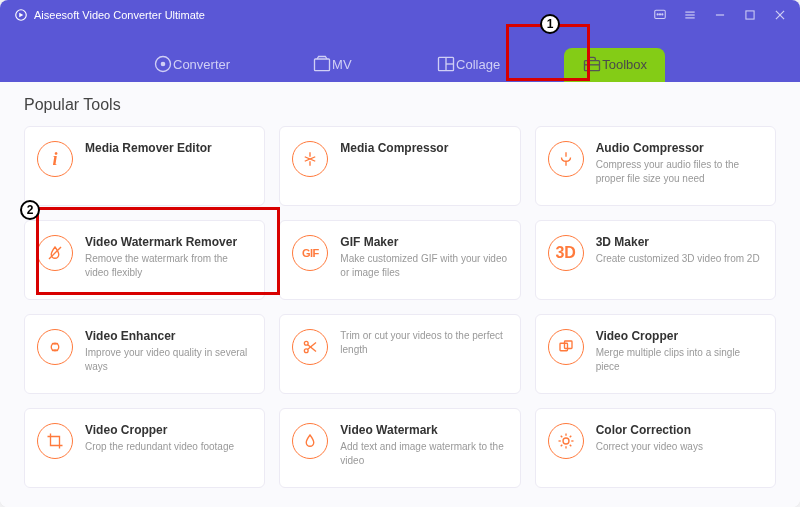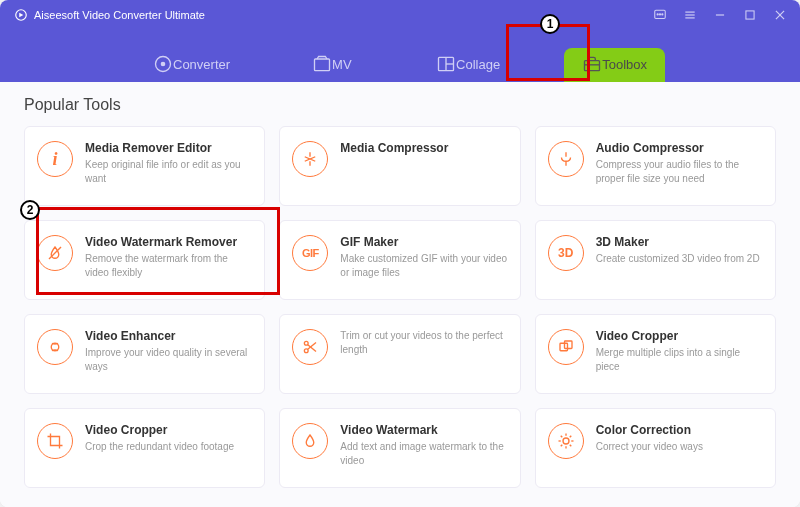--- a/index.html
+++ b/index.html
@@ -259,21 +259,20 @@
   <div class="content">
     <div class="section-title">Popular Tools</div>
     <div class="grid">
 
       <div class="card">
         <div class="card-icon">
               <span style="font-family:Georgia,serif;font-style:italic;font-size:18px">i</span>
             </div>
         <div class="card-body">
           <div class="card-title">Media Remover Editor</div>
-          <div class="card-desc">Keep original file info or edit as you want</div>
         </div>
       </div>
 
       <div class="card">
         <div class="card-icon">
           <svg viewBox="0 0 24 24" width="18" height="18" fill="none" stroke="#ff7a3c" stroke-width="1.8">
                 <path d="M12 3v6M12 21v-6M5 9l7 3 7-3M5 15l7-3 7 3"></path>
               </svg>
         </div>
         <div class="card-body">
@@ -312,21 +311,21 @@
               <span style="font-size:11px;letter-spacing:-.5px">GIF</span>
             </div>
         <div class="card-body">
           <div class="card-title">GIF Maker</div>
           <div class="card-desc">Make customized GIF with your video or image files</div>
         </div>
       </div>
 
       <div class="card">
         <div class="card-icon">
-              <span style="font-size:12px">3D</span>
+              <span style="font-size:16px">3D</span>
             </div>
         <div class="card-body">
           <div class="card-title">3D Maker</div>
           <div class="card-desc">Create customized 3D video from 2D</div>
         </div>
       </div>
 
       <div class="card">
         <div class="card-icon">
           <svg viewBox="0 0 24 24" width="18" height="18" fill="none" stroke="#ff7a3c" stroke-width="1.8">

